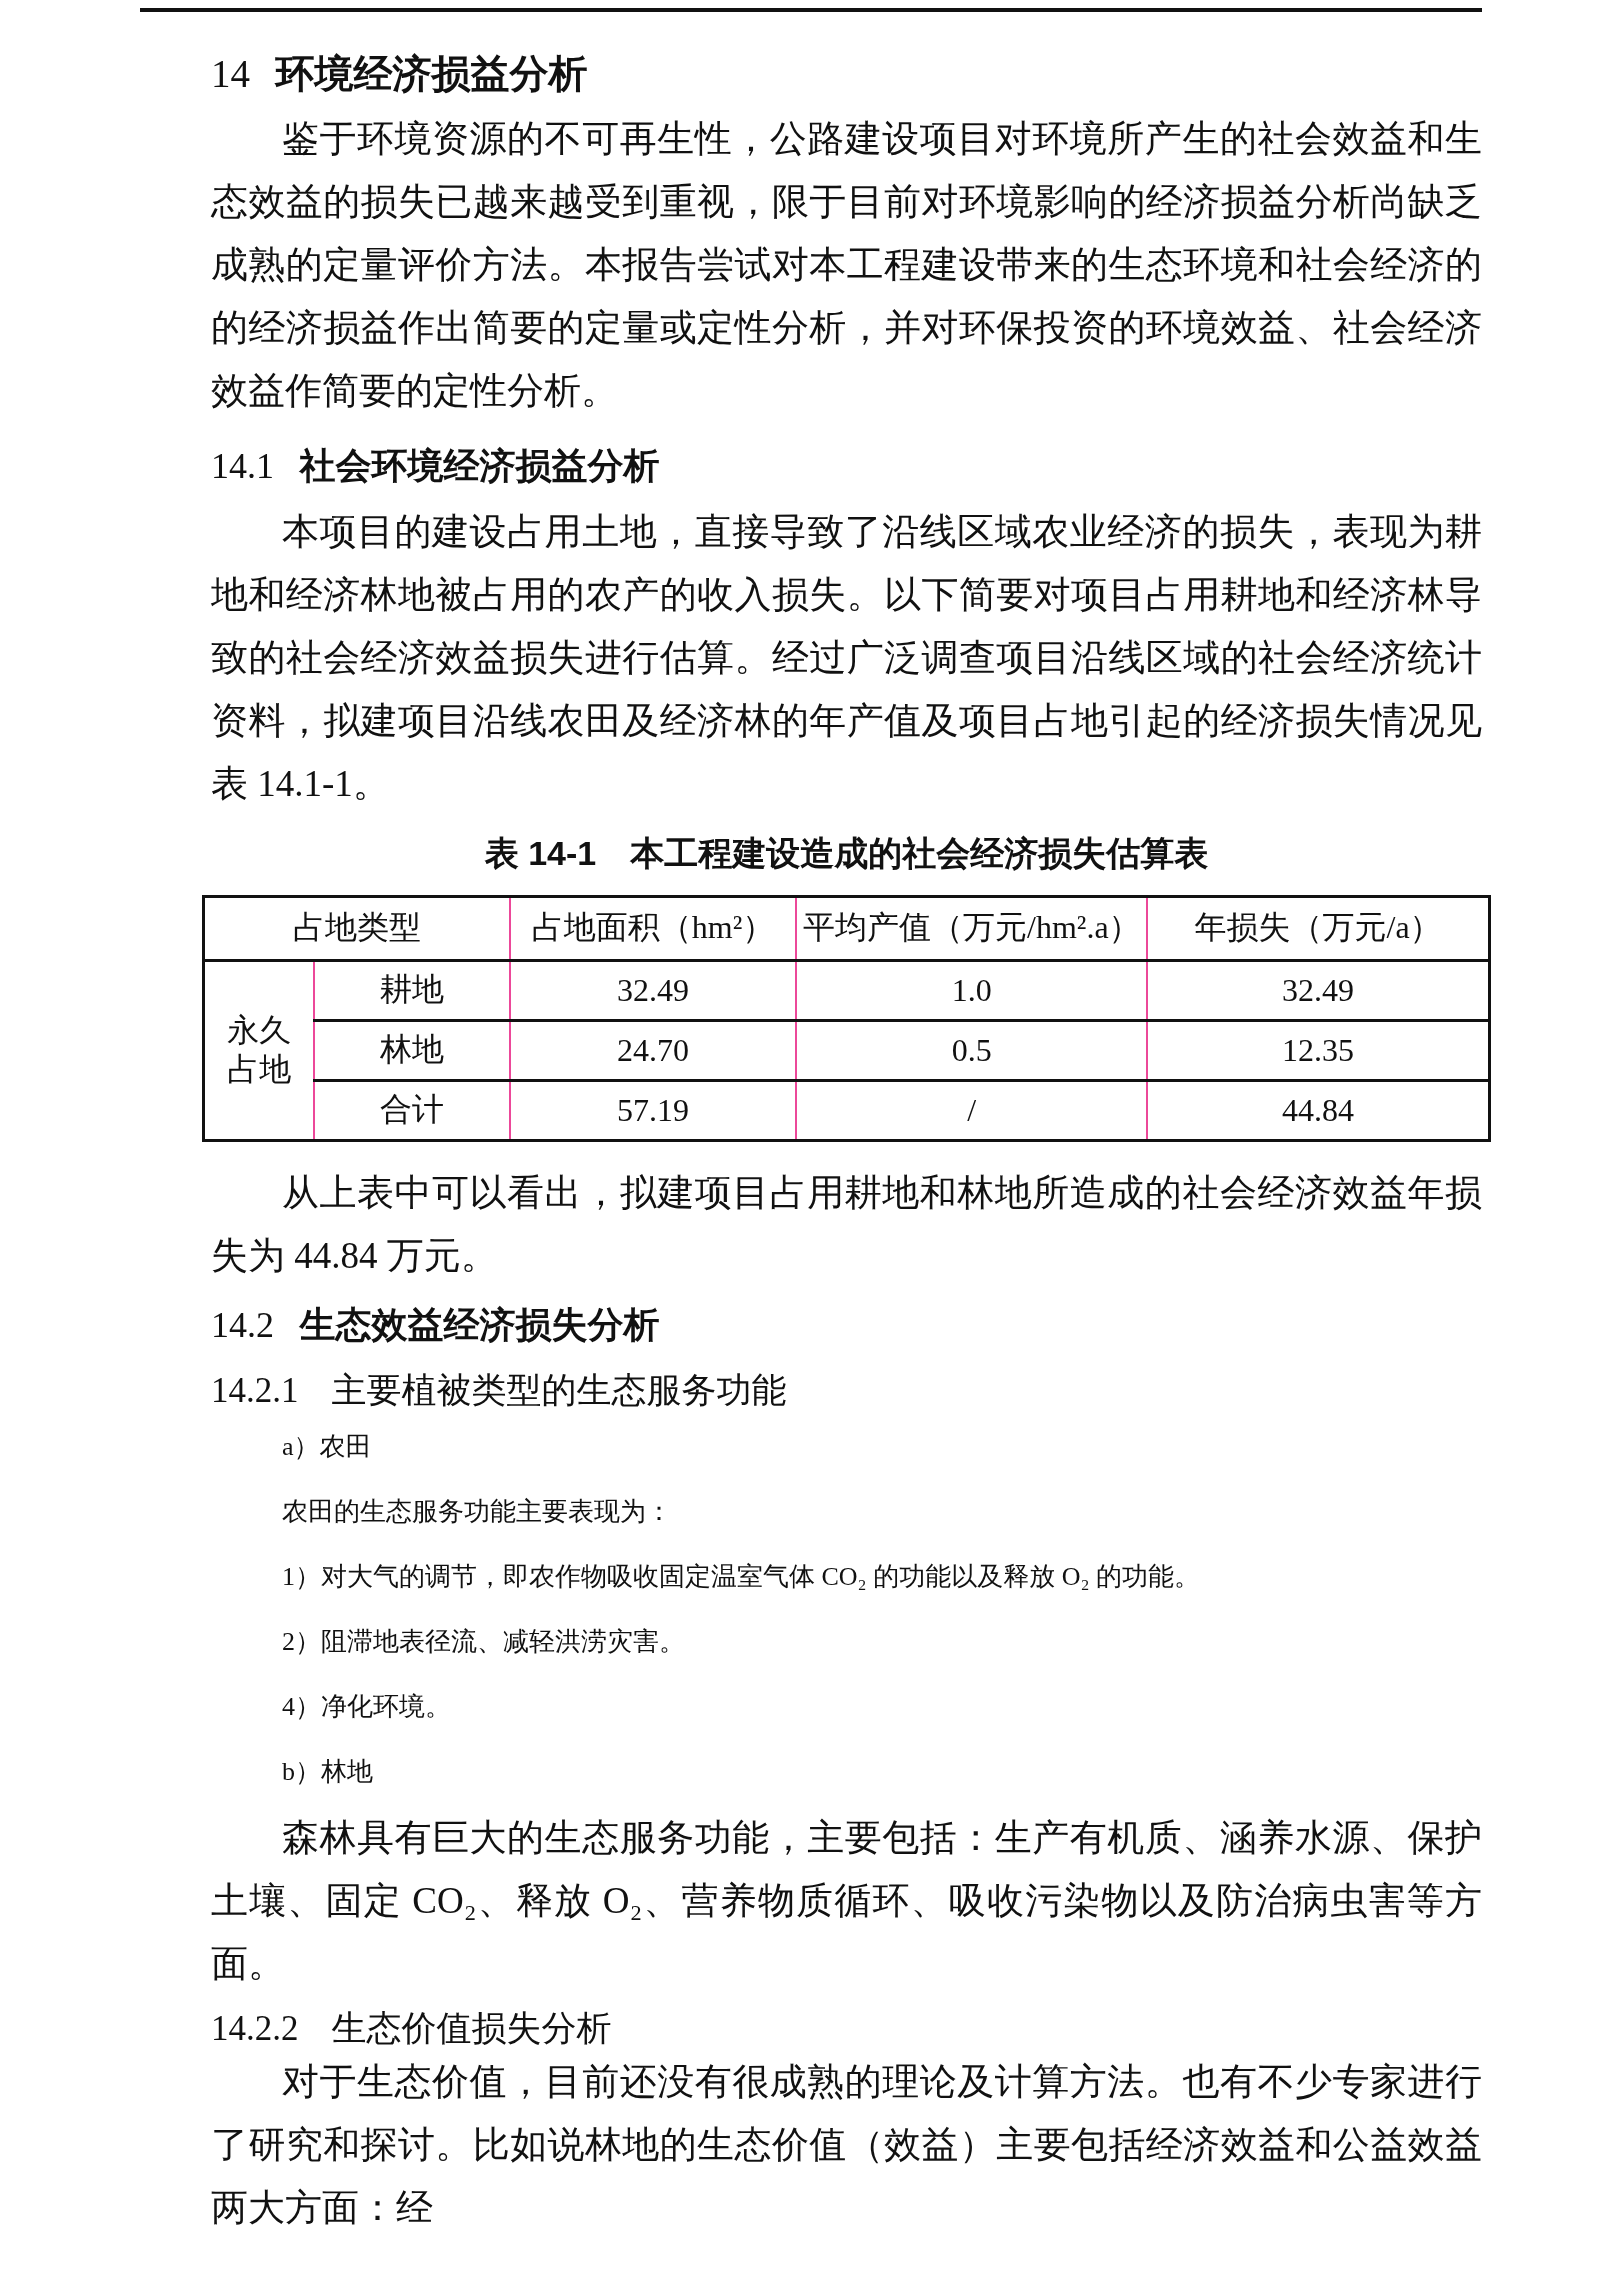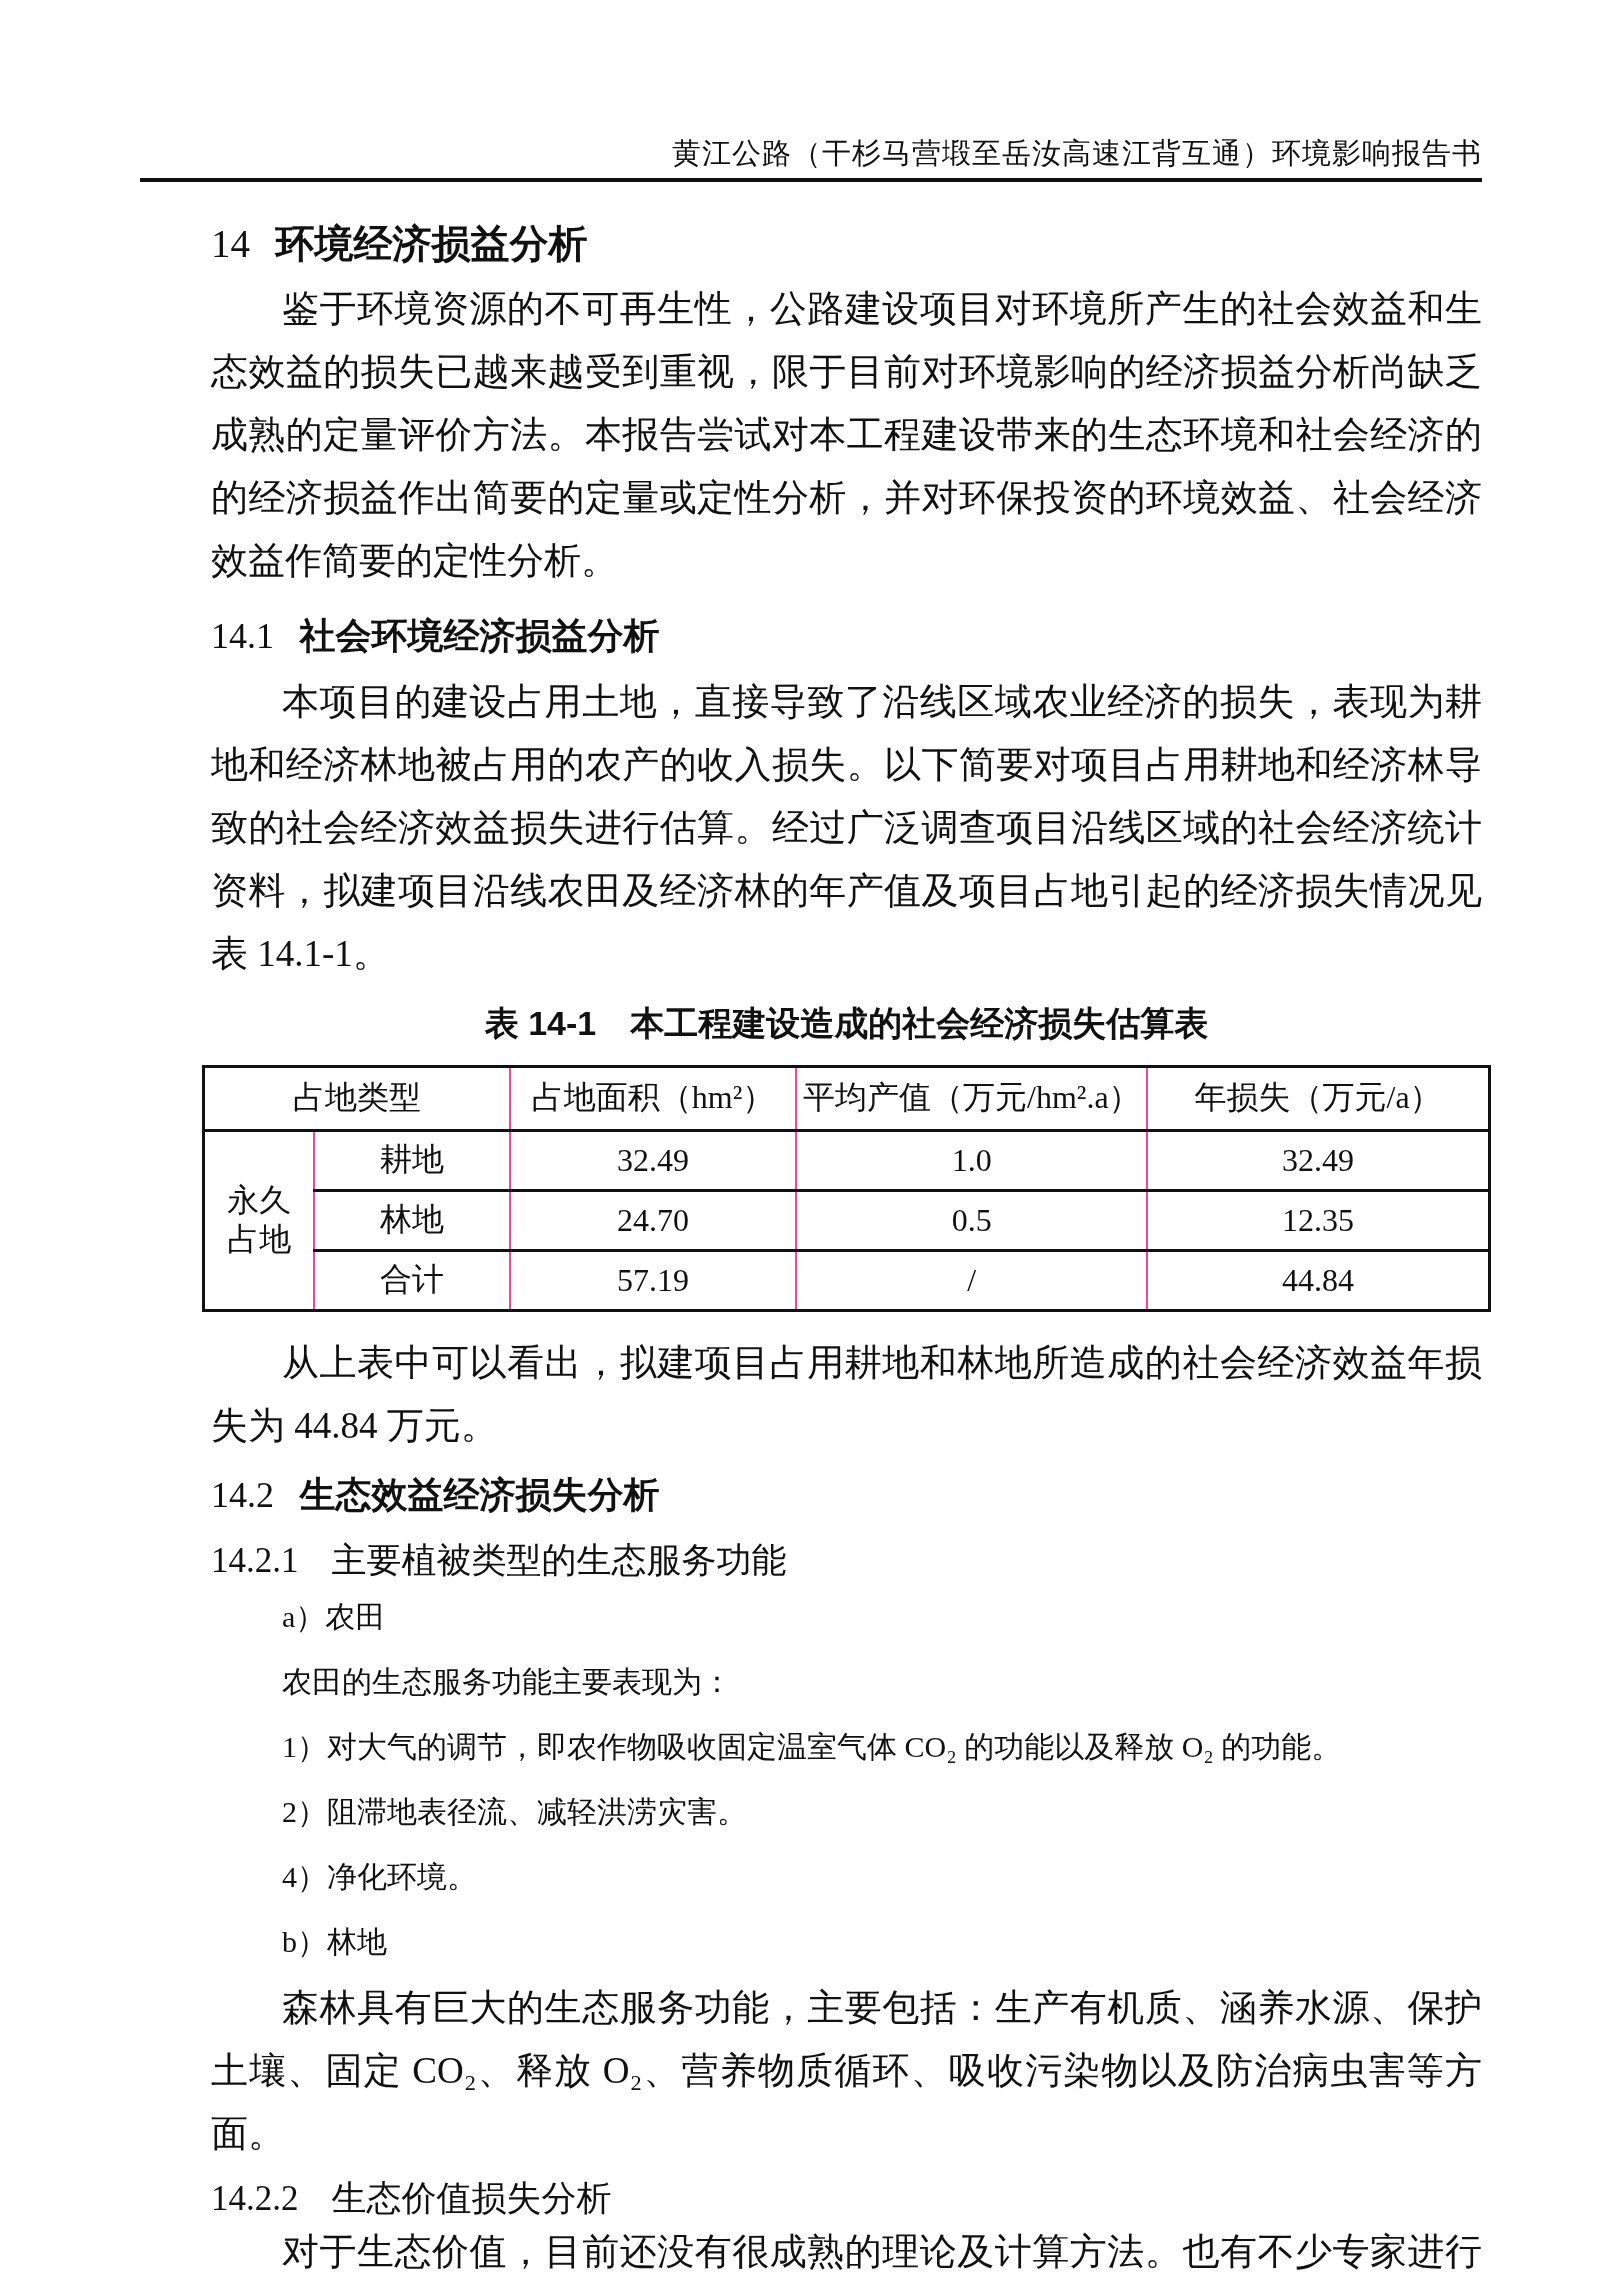--- a/index.html
+++ b/index.html
@@ -69,21 +69,21 @@
     text-align: justify;
     text-indent: 71px;
     word-break: break-all;
   }
   .p-intro  { margin-top: 13.7px; }
   .p-social { margin-top: 13.7px; }
   .p-after  { margin-top: 19.6px; }
   .p-forest { margin-top: 2px; }
   .p-value  { margin-top: 2px; }
   .sub-line {
-    font-size: 30px;
+    font-size: 26px;
     line-height: 65px;
     padding-left: 71px;
   }
   .sub-first { margin-top: 3.9px; }
   
   .table-title {
     margin-top: 19.6px;
     text-align: center;
     font-size: 34px;
     line-height: 39px;
@@ -116,21 +116,20 @@
     width: 2em;
     word-break: break-all;
     text-align: left;
   }
 </style>
 </head>
 <body>
 
 <div class="content">
 
-  <div class="page-header">黄江公路（干杉马营塅至岳汝高速江背互通）环境影响报告书</div>
   <div class="header-rule"></div>
 
   <div class="h1">
     <span class="hnum">14</span><span>环境经济损益分析</span>
   </div>
 
   <div class="para p-intro">鉴于环境资源的不可再生性，公路建设项目对环境所产生的社会效益和生态效益的损失已越来越受到重视，限于目前对环境影响的经济损益分析尚缺乏成熟的定量评价方法。本报告尝试对本工程建设带来的生态环境和社会经济的的经济损益作出简要的定量或定性分析，并对环保投资的环境效益、社会经济效益作简要的定性分析。</div>
 
   <div class="h2 h2-141">
     <span class="hnum">14.1</span><span>社会环境经济损益分析</span>

